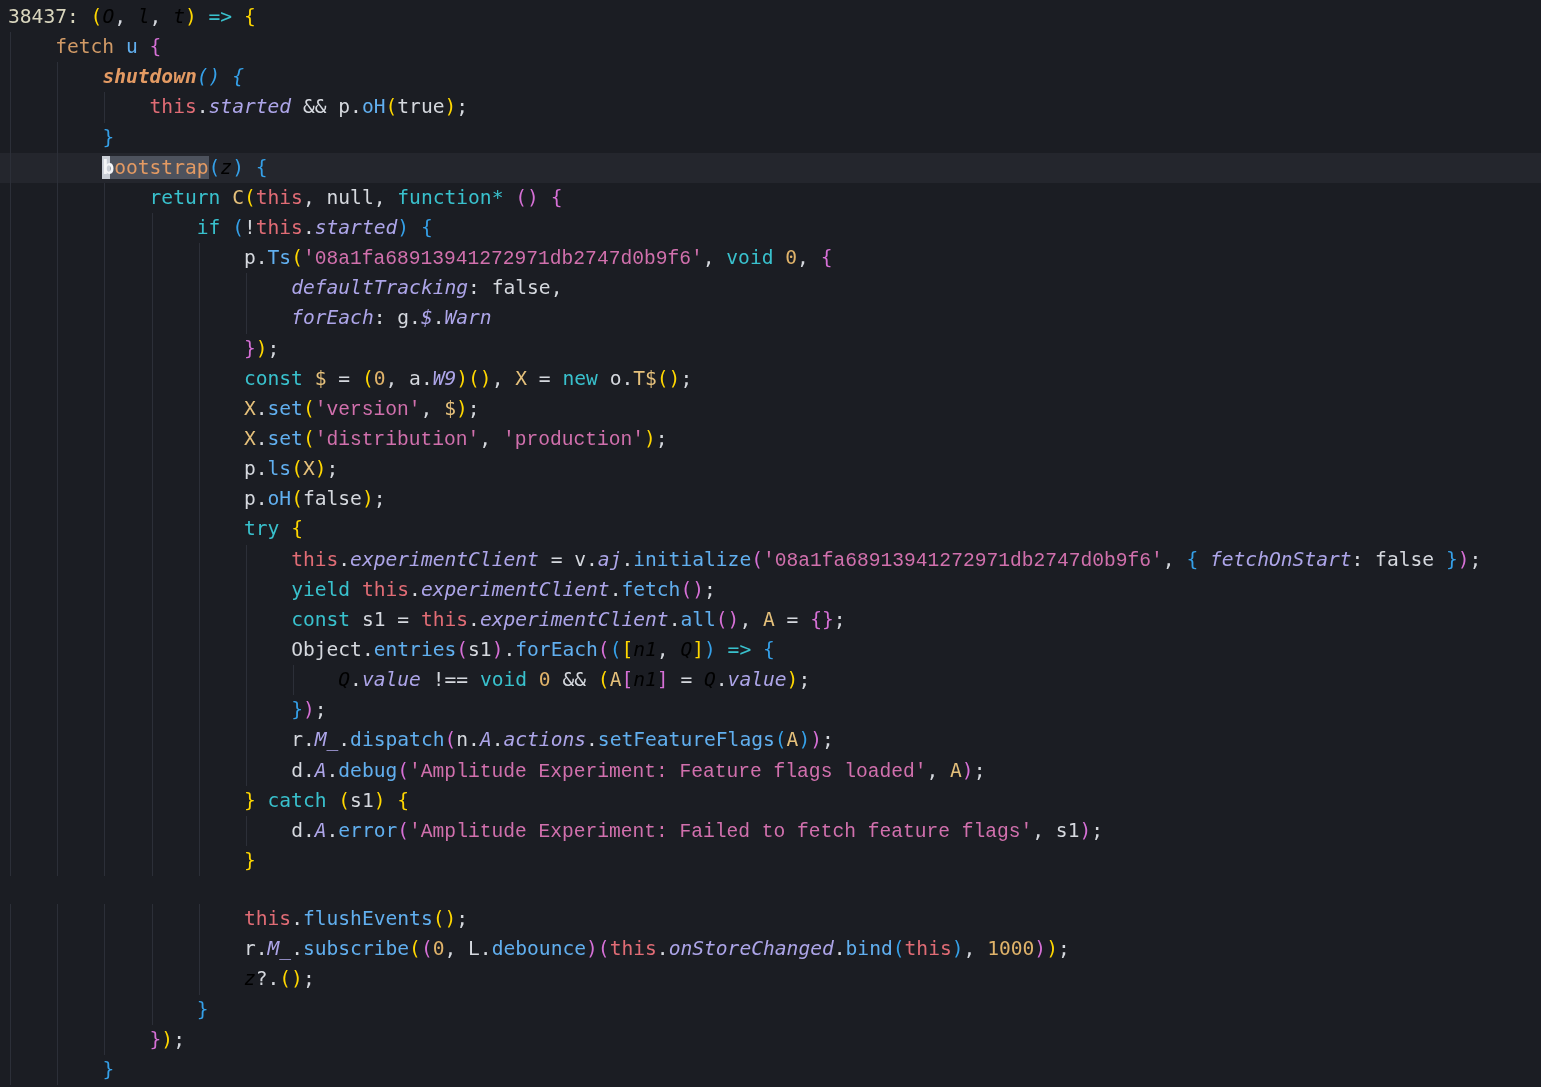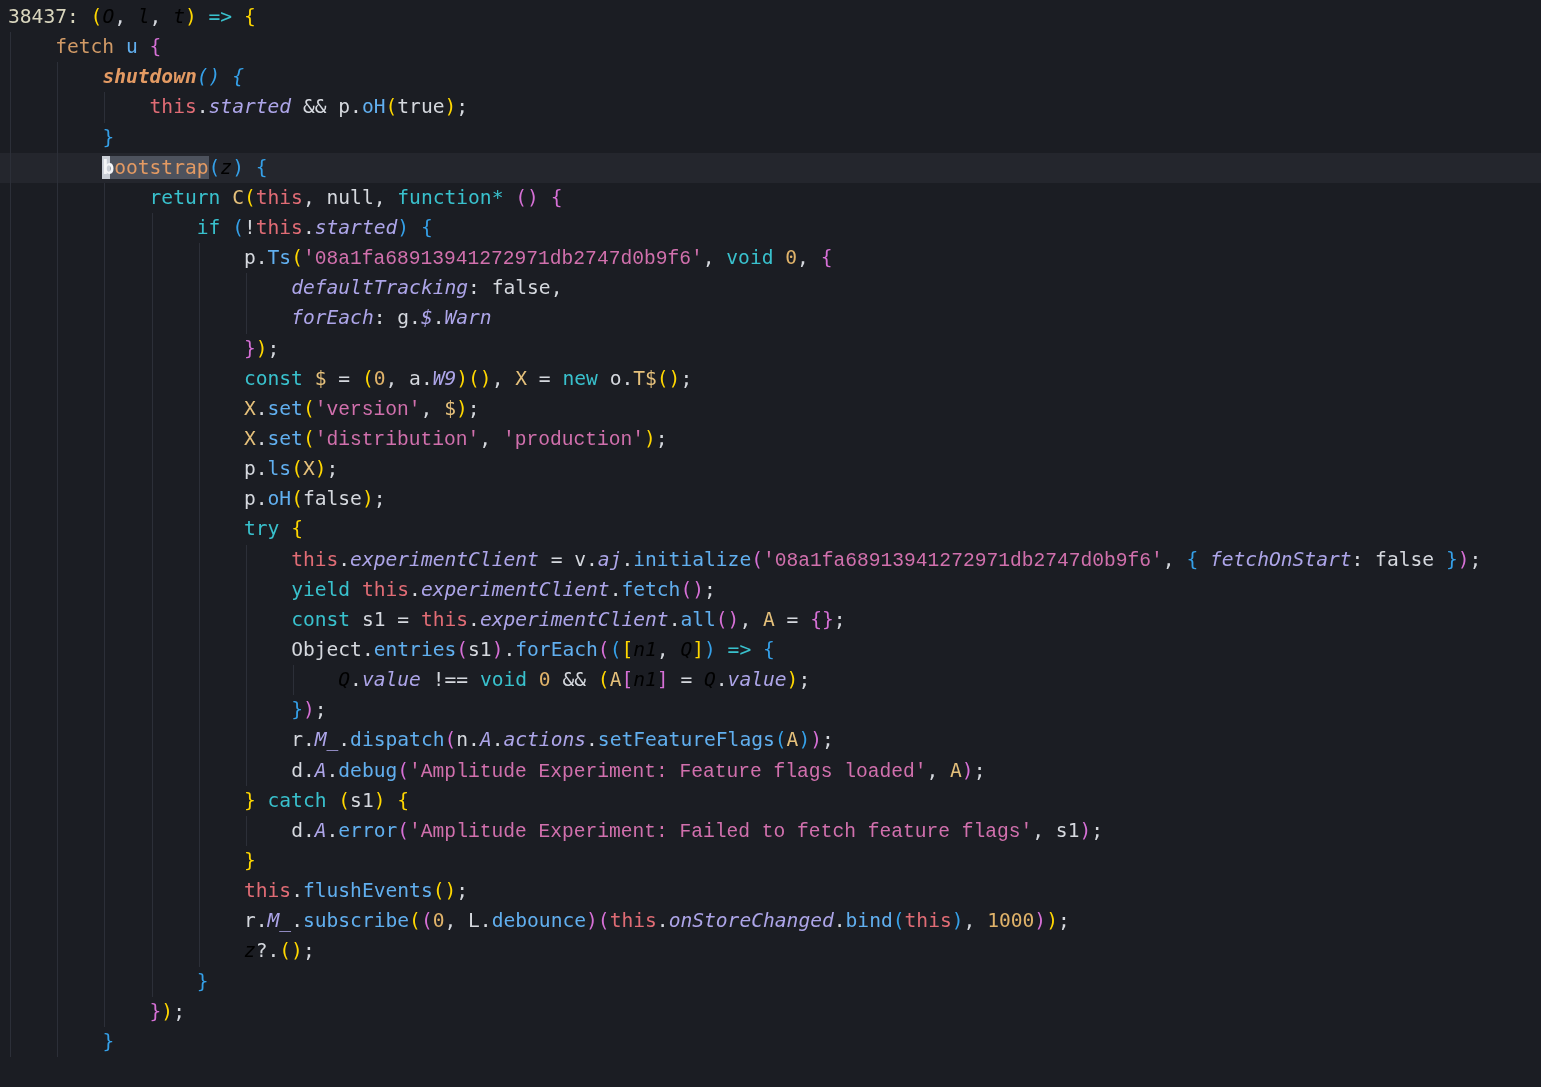--- a/index.html
+++ b/index.html
@@ -66,19 +66,19 @@
     <div class="line" style="background-image: repeating-linear-gradient(90deg, var(--guide) 0 1px, transparent 1px 47.22px); background-position: 10px 0px; background-size: 238.1px 100%;"><span>                        </span><span class="tk-kw">yield</span><span class="tk-def"> </span><span class="tk-this">this</span><span class="tk-def">.</span><span class="tk-prop">experimentClient</span><span class="tk-def">.</span><span class="tk-fn">fetch</span><span class="tk-b2">()</span><span class="tk-def">;</span></div>
     <div class="line" style="background-image: repeating-linear-gradient(90deg, var(--guide) 0 1px, transparent 1px 47.22px); background-position: 10px 0px; background-size: 238.1px 100%;"><span>                        </span><span class="tk-kw">const</span><span class="tk-def"> s1 = </span><span class="tk-this">this</span><span class="tk-def">.</span><span class="tk-prop">experimentClient</span><span class="tk-def">.</span><span class="tk-fn">all</span><span class="tk-b2">()</span><span class="tk-def">, </span><span class="tk-gold">A</span><span class="tk-def"> = </span><span class="tk-b2">{}</span><span class="tk-def">;</span></div>
     <div class="line" style="background-image: repeating-linear-gradient(90deg, var(--guide) 0 1px, transparent 1px 47.22px); background-position: 10px 0px; background-size: 238.1px 100%;"><span>                        </span><span class="tk-def">Object.</span><span class="tk-fn">entries</span><span class="tk-b2">(</span><span class="tk-def">s1</span><span class="tk-b2">)</span><span class="tk-def">.</span><span class="tk-fn">forEach</span><span class="tk-b2">(</span><span class="tk-b3">(</span><span class="tk-b1">[</span><span class="tk-par">n1</span><span class="tk-def">, </span><span class="tk-par">Q</span><span class="tk-b1">]</span><span class="tk-b3">)</span><span class="tk-def"> </span><span class="tk-kw">=&gt;</span><span class="tk-def"> </span><span class="tk-b3">{</span></div>
     <div class="line" style="background-image: repeating-linear-gradient(90deg, var(--guide) 0 1px, transparent 1px 47.22px); background-position: 10px 0px; background-size: 285.32px 100%;"><span>                            </span><span class="tk-par">Q</span><span class="tk-def">.</span><span class="tk-prop">value</span><span class="tk-def"> !== </span><span class="tk-kw">void</span><span class="tk-def"> </span><span class="tk-num">0</span><span class="tk-def"> &amp;&amp; </span><span class="tk-b1">(</span><span class="tk-gold">A</span><span class="tk-b2">[</span><span class="tk-par">n1</span><span class="tk-b2">]</span><span class="tk-def"> = </span><span class="tk-par">Q</span><span class="tk-def">.</span><span class="tk-prop">value</span><span class="tk-b1">)</span><span class="tk-def">;</span></div>
     <div class="line" style="background-image: repeating-linear-gradient(90deg, var(--guide) 0 1px, transparent 1px 47.22px); background-position: 10px 0px; background-size: 238.1px 100%;"><span>                        </span><span class="tk-b3">}</span><span class="tk-b2">)</span><span class="tk-def">;</span></div>
     <div class="line" style="background-image: repeating-linear-gradient(90deg, var(--guide) 0 1px, transparent 1px 47.22px); background-position: 10px 0px; background-size: 238.1px 100%;"><span>                        </span><span class="tk-def">r.</span><span class="tk-prop">M_</span><span class="tk-def">.</span><span class="tk-fn">dispatch</span><span class="tk-b2">(</span><span class="tk-def">n.</span><span class="tk-prop">A</span><span class="tk-def">.</span><span class="tk-prop">actions</span><span class="tk-def">.</span><span class="tk-fn">setFeatureFlags</span><span class="tk-b3">(</span><span class="tk-gold">A</span><span class="tk-b3">)</span><span class="tk-b2">)</span><span class="tk-def">;</span></div>
     <div class="line" style="background-image: repeating-linear-gradient(90deg, var(--guide) 0 1px, transparent 1px 47.22px); background-position: 10px 0px; background-size: 238.1px 100%;"><span>                        </span><span class="tk-def">d.</span><span class="tk-prop">A</span><span class="tk-def">.</span><span class="tk-fn">debug</span><span class="tk-b2">(</span><span class="tk-str">'Amplitude Experiment: Feature flags loaded'</span><span class="tk-def">, </span><span class="tk-gold">A</span><span class="tk-b2">)</span><span class="tk-def">;</span></div>
     <div class="line" style="background-image: repeating-linear-gradient(90deg, var(--guide) 0 1px, transparent 1px 47.22px); background-position: 10px 0px; background-size: 190.88px 100%;"><span>                    </span><span class="tk-b1">}</span><span class="tk-def"> </span><span class="tk-kw">catch</span><span class="tk-def"> </span><span class="tk-b1">(</span><span class="tk-def">s1</span><span class="tk-b1">)</span><span class="tk-def"> </span><span class="tk-b1">{</span></div>
     <div class="line" style="background-image: repeating-linear-gradient(90deg, var(--guide) 0 1px, transparent 1px 47.22px); background-position: 10px 0px; background-size: 238.1px 100%;"><span>                        </span><span class="tk-def">d.</span><span class="tk-prop">A</span><span class="tk-def">.</span><span class="tk-fn">error</span><span class="tk-b2">(</span><span class="tk-str">'Amplitude Experiment: Failed to fetch feature flags'</span><span class="tk-def">, s1</span><span class="tk-b2">)</span><span class="tk-def">;</span></div>
     <div class="line" style="background-image: repeating-linear-gradient(90deg, var(--guide) 0 1px, transparent 1px 47.22px); background-position: 10px 0px; background-size: 190.88px 100%;"><span>                    </span><span class="tk-b1">}</span></div>
-    <div class="line" style="background-image: repeating-linear-gradient(90deg, var(--guide) 0 1px, transparent 1px 47.22px); background-position: 10px 0px; background-size: 190.88px 100%;"><span>                    </span><span class="tk-this">this</span><span class="tk-def">.</span><span class="tk-fn">flushEvents</span><span class="tk-b1">()</span><span class="tk-def">;</span></div>
+    <div class="line" style="background-image: repeating-linear-gradient(90deg, var(--guide) 0 1px, transparent 1px 47.22px); background-position: 10px 0px; background-size: 190.88px 100%; margin-top: 28px;"><span>                    </span><span class="tk-this">this</span><span class="tk-def">.</span><span class="tk-fn">flushEvents</span><span class="tk-b1">()</span><span class="tk-def">;</span></div>
     <div class="line" style="background-image: repeating-linear-gradient(90deg, var(--guide) 0 1px, transparent 1px 47.22px); background-position: 10px 0px; background-size: 190.88px 100%;"><span>                    </span><span class="tk-def">r.</span><span class="tk-prop">M_</span><span class="tk-def">.</span><span class="tk-fn">subscribe</span><span class="tk-b1">(</span><span class="tk-b2">(</span><span class="tk-num">0</span><span class="tk-def">, L.</span><span class="tk-fn">debounce</span><span class="tk-b2">)</span><span class="tk-b2">(</span><span class="tk-this">this</span><span class="tk-def">.</span><span class="tk-prop">onStoreChanged</span><span class="tk-def">.</span><span class="tk-fn">bind</span><span class="tk-b3">(</span><span class="tk-this">this</span><span class="tk-b3">)</span><span class="tk-def">, </span><span class="tk-num">1000</span><span class="tk-b2">)</span><span class="tk-b1">)</span><span class="tk-def">;</span></div>
     <div class="line" style="background-image: repeating-linear-gradient(90deg, var(--guide) 0 1px, transparent 1px 47.22px); background-position: 10px 0px; background-size: 190.88px 100%;"><span>                    </span><span class="tk-par">z</span><span class="tk-def">?.</span><span class="tk-b1">()</span><span class="tk-def">;</span></div>
     <div class="line" style="background-image: repeating-linear-gradient(90deg, var(--guide) 0 1px, transparent 1px 47.22px); background-position: 10px 0px; background-size: 143.66px 100%;"><span>                </span><span class="tk-b3">}</span></div>
     <div class="line" style="background-image: repeating-linear-gradient(90deg, var(--guide) 0 1px, transparent 1px 47.22px); background-position: 10px 0px; background-size: 96.44px 100%;"><span>            </span><span class="tk-b2">}</span><span class="tk-b1">)</span><span class="tk-def">;</span></div>
     <div class="line" style="background-image: repeating-linear-gradient(90deg, var(--guide) 0 1px, transparent 1px 47.22px); background-position: 10px 0px; background-size: 49.22px 100%;"><span>        </span><span class="tk-b3">}</span></div>
   </div>
 
 </body></html>

